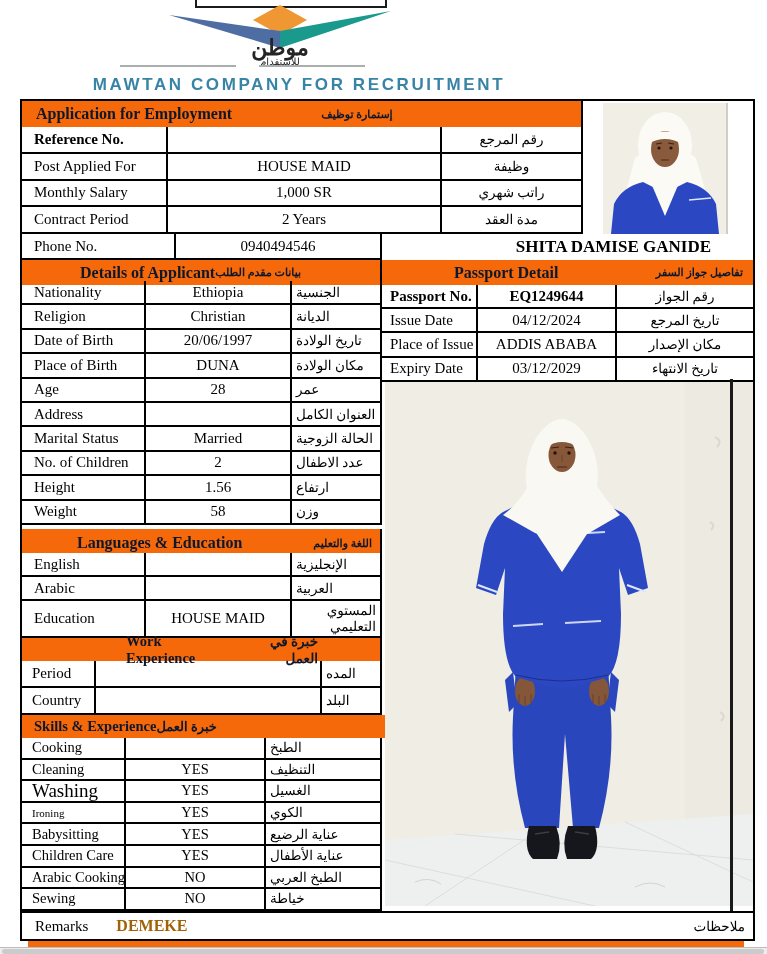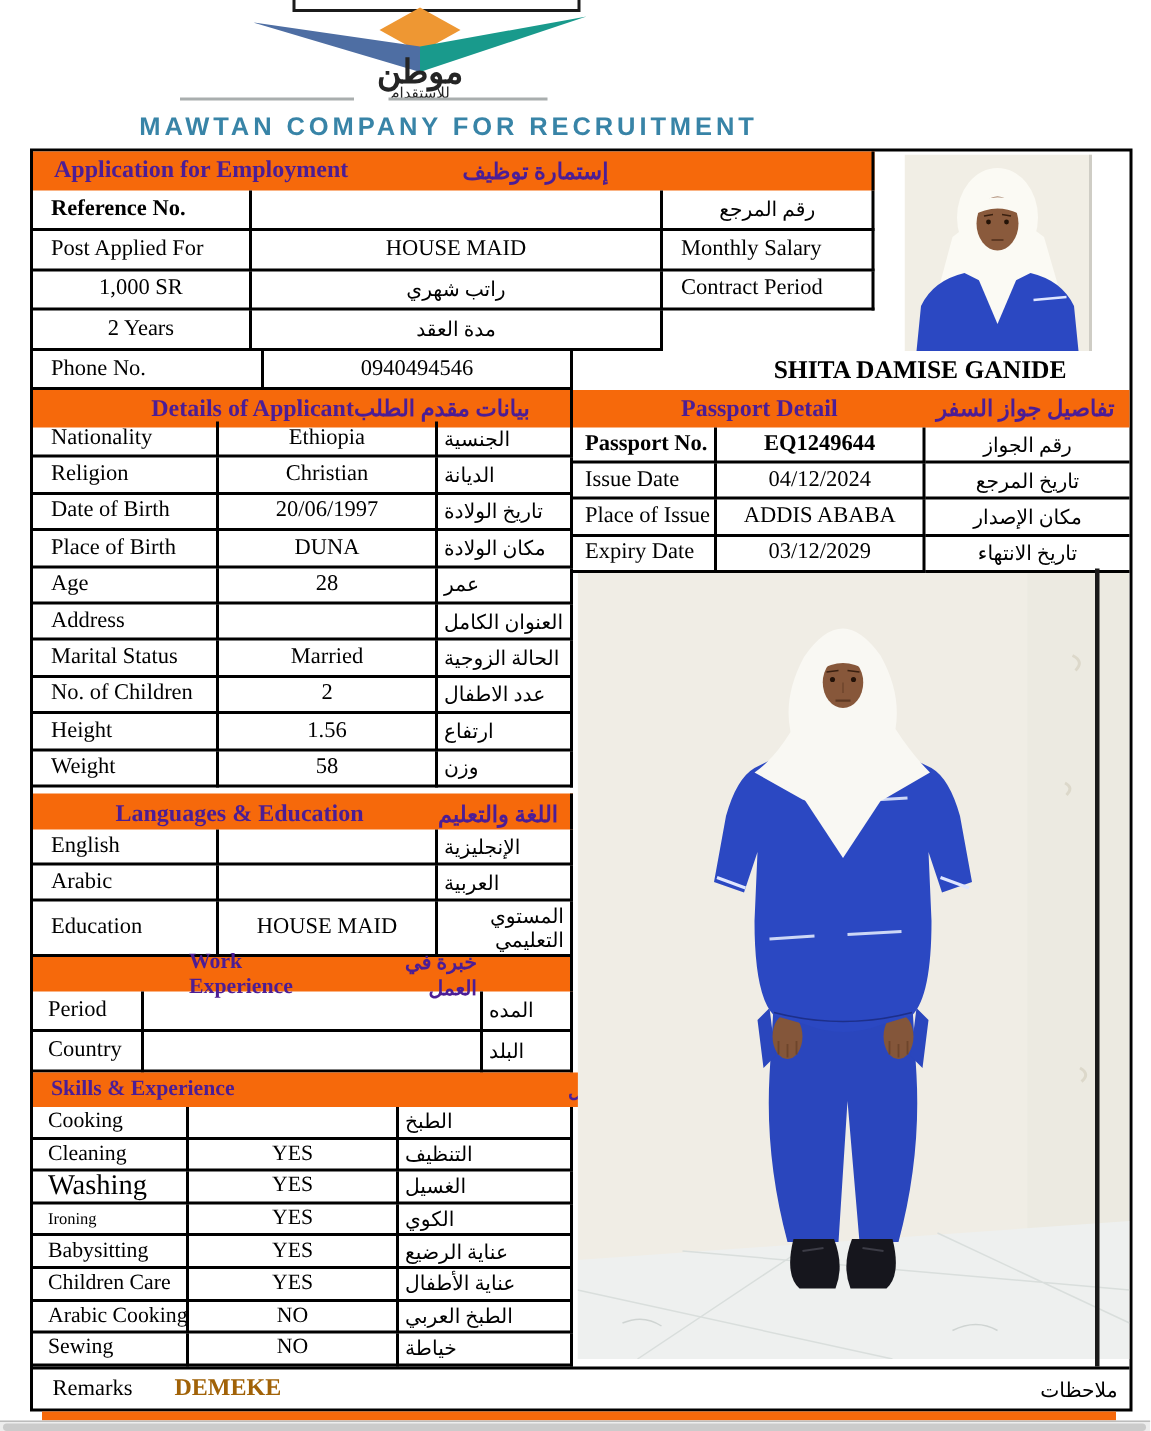--- a/index.html
+++ b/index.html
@@ -8,23 +8,23 @@
   .abs{position:absolute;}
 
   
   .top-rect{position:absolute;left:195px;top:-2px;width:188px;height:6px;border:2px solid #1b1b1b;background:#fff;}
   .logo-underline{position:absolute;top:65px;height:2px;background:#a9aeae;}
   .company-title{position:absolute;left:8px;top:75px;width:582px;height:20px;text-align:center;
       font-family:"Liberation Sans", sans-serif;font-weight:bold;font-size:17px;letter-spacing:2.6px;color:#3884a7;}
 
   
   .form{position:absolute;left:20px;top:99px;width:735px;height:842px;border:2px solid #000;box-sizing:border-box;}
-  .orange{background:#f6690b;color:#4c1d95;font-weight:bold;}
+  .orange{background:#f6690b;color:#0f172a;font-weight:bold;}
   .hdr{display:flex;align-items:center;font-size:16px;box-sizing:border-box;}
-  .hdr .ar{font-size:15px;}
+  .hdr .ar{font-size:11px;}
 
   
   .gtable{display:grid;position:absolute;box-sizing:border-box;}
   .cell{border-right:2px solid #000;border-bottom:2px solid #000;display:flex;align-items:center;
         box-sizing:border-box;font-size:15px;overflow:hidden;white-space:nowrap;}
   .cell.noright{border-right:none;}
   .lbl{padding-left:12px;}
   .val{justify-content:center;text-align:center;}
   .arc{direction:rtl;font-size:13.5px;padding:0 4px;}
   .arc.left{justify-content:flex-end;} 
@@ -72,20 +72,21 @@
       <span>Application for Employment</span>
       <span class="ar abs" style="left:250px;width:170px;text-align:center;" dir="rtl">إستمارة توظيف</span>
     </div>
 
     <div class="gtable" style="left:0;top:26px;width:561px;grid-template-columns:146px 274px 141px;grid-auto-rows:26.75px;">
       <div class="cell lbl bold">Reference No.</div>
       <div class="cell val"></div>
       <div class="cell arc center">رقم المرجع</div>
       <div class="cell lbl">Post Applied For</div>
       <div class="cell val">HOUSE MAID</div>
+      <div class="cell arc center">وظيفة</div>
       <div class="cell lbl">Monthly Salary</div>
       <div class="cell val">1,000 SR</div>
       <div class="cell arc center">راتب شهري</div>
       <div class="cell lbl">Contract Period</div>
       <div class="cell val">2 Years</div>
       <div class="cell arc center">مدة العقد</div>
     </div>
 
     <div class="photo-frame" style="left:561px;top:0;width:170px;height:133px;">
       <svg width="125" height="131" viewBox="0 0 125 131" style="position:absolute;left:20px;top:2px;">
@@ -105,21 +106,21 @@
       </svg>
     </div>
 
     <div class="gtable" style="left:0;top:133px;width:360px;grid-template-columns:154px 206px;grid-auto-rows:26px;">
       <div class="cell lbl">Phone No.</div>
       <div class="cell val">0940494546</div>
     </div>
 
     <div class="name-cell" style="left:360px;top:133px;width:371px;height:26px;">SHITA DAMISE GANIDE</div>
 
-    <div class="abs orange hdr" style="left:0;top:159px;width:360px;height:25px;border-right:2px solid #000;padding:0 6px 0 58px;justify-content:center;">
+    <div class="abs orange hdr" style="left:0;top:159px;width:360px;height:25px;border-right:2px solid #000;padding:0 6px 0 58px;justify-content:flex-start;">
       <span>Details of Applicant</span>
       <span class="ar" dir="rtl">بيانات مقدم الطلب</span>
     </div>
     <div class="abs orange hdr" style="left:360px;top:159px;width:371px;height:25px;padding:0 10px 0 72px;justify-content:space-between;">
       <span>Passport Detail</span>
       <span class="ar" dir="rtl">تفاصيل جواز السفر</span>
     </div>
 
     <div class="gtable" style="left:0;top:180px;width:360px;grid-template-columns:124px 146px 90px;grid-auto-rows:24.4px;">
       <div class="cell lbl">Nationality</div>
@@ -191,21 +192,21 @@
     </div>
     <div class="gtable" style="left:0;top:560px;width:360px;grid-template-columns:74px 226px 60px;grid-auto-rows:27px;">
       <div class="cell lbl" style="padding-left:10px;">Period</div>
       <div class="cell val"></div>
       <div class="cell arc left">المده</div>
       <div class="cell lbl" style="padding-left:10px;">Country</div>
       <div class="cell val"></div>
       <div class="cell arc left">البلد</div>
     </div>
 
-    <div class="abs orange hdr" style="left:0;top:614px;width:427px;height:23px;border-right:2px solid #6d28d9;padding:0 8px 0 12px;justify-content:space-between;font-size:14.5px;">
+    <div class="abs orange hdr" style="left:0;top:614px;width:427px;height:23px;border-right:2px solid #6d28d9;padding:0 8px 0 12px;justify-content:flex-start;font-size:14.5px;">
       <span>Skills &amp; Experience</span>
       <span class="ar" dir="rtl" style="font-size:13px;">خبرة العمل</span>
     </div>
     <div class="gtable" style="left:0;top:637px;width:360px;grid-template-columns:104px 140px 116px;grid-auto-rows:21.6px;font-size:14.5px;">
       <div class="cell lbl" style="font-size:14.5px;padding-left:10px;">Cooking</div>
       <div class="cell val" style="font-size:14.5px;"></div>
       <div class="cell arc left">الطبخ</div>
       <div class="cell lbl" style="font-size:14.5px;padding-left:10px;">Cleaning</div>
       <div class="cell val" style="font-size:14.5px;">YES</div>
       <div class="cell arc left">التنظيف</div>

